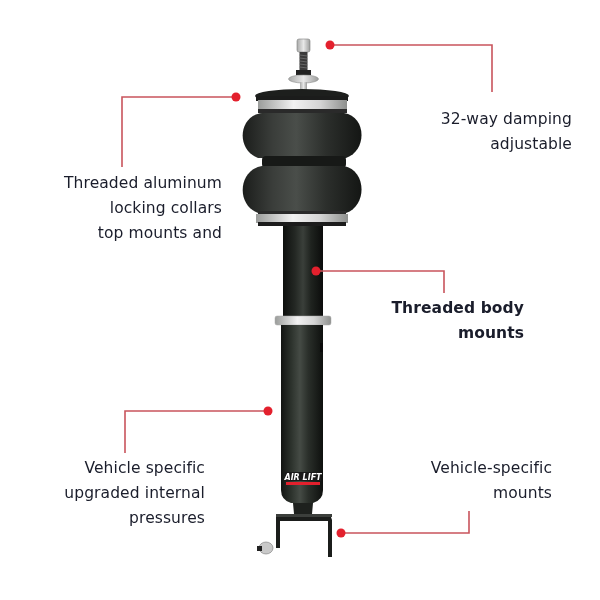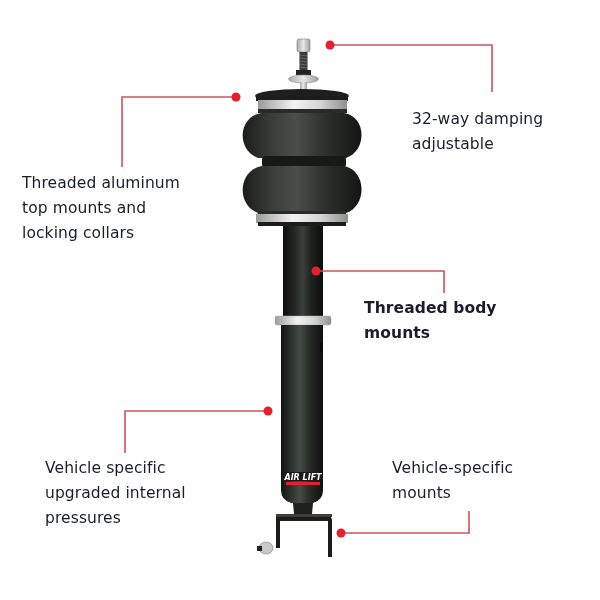--- a/index.html
+++ b/index.html
@@ -1,20 +1,20 @@
 <!DOCTYPE html>
 <html><head>
 <meta charset="utf-8">
 <style>
   html, body { margin: 0; padding: 0; background: #ffffff; }
   body { width: 600px; height: 600px; position: relative; overflow: hidden;
          font-family: "DejaVu Sans", "Liberation Sans", sans-serif; color: #1a1d2b; }
   .stage { position: absolute; left: 0; top: 0; width: 600px; height: 600px; }
   svg.art { position: absolute; left: 0; top: 0; }
-  .label { position: absolute; text-align: left; font-size: 15.5px; line-height: 25px;
+  .label { position: absolute; text-align: right; font-size: 15.5px; line-height: 25px;
            color: #1a1d2b; white-space: nowrap; letter-spacing: 0.1px; }
   .label span { display: block; }
 </style>
 </head>
 <body>
 
 <div class="stage">
 
   <svg class="art" width="600" height="600" viewBox="0 0 600 600">
     <defs>
@@ -125,22 +125,22 @@
     </g>
   </svg>
 
   <div class="label" style="left:412px; top:107px; width:160px;">
     <span>32-way damping</span>
     <span>adjustable</span>
   </div>
 
   <div class="label" style="left:22px; top:171px; width:200px;">
     <span>Threaded aluminum</span>
+    <span>locking collars</span>
     <span>top mounts and</span>
-    <span>locking collars</span>
   </div>
 
   <div class="label" style="left:364px; top:296px; width:160px;font-weight:bold;">
     <span>Threaded body</span>
     <span>mounts</span>
   </div>
 
   <div class="label" style="left:45px; top:456px; width:160px;">
     <span>Vehicle specific</span>
     <span>upgraded internal</span>

